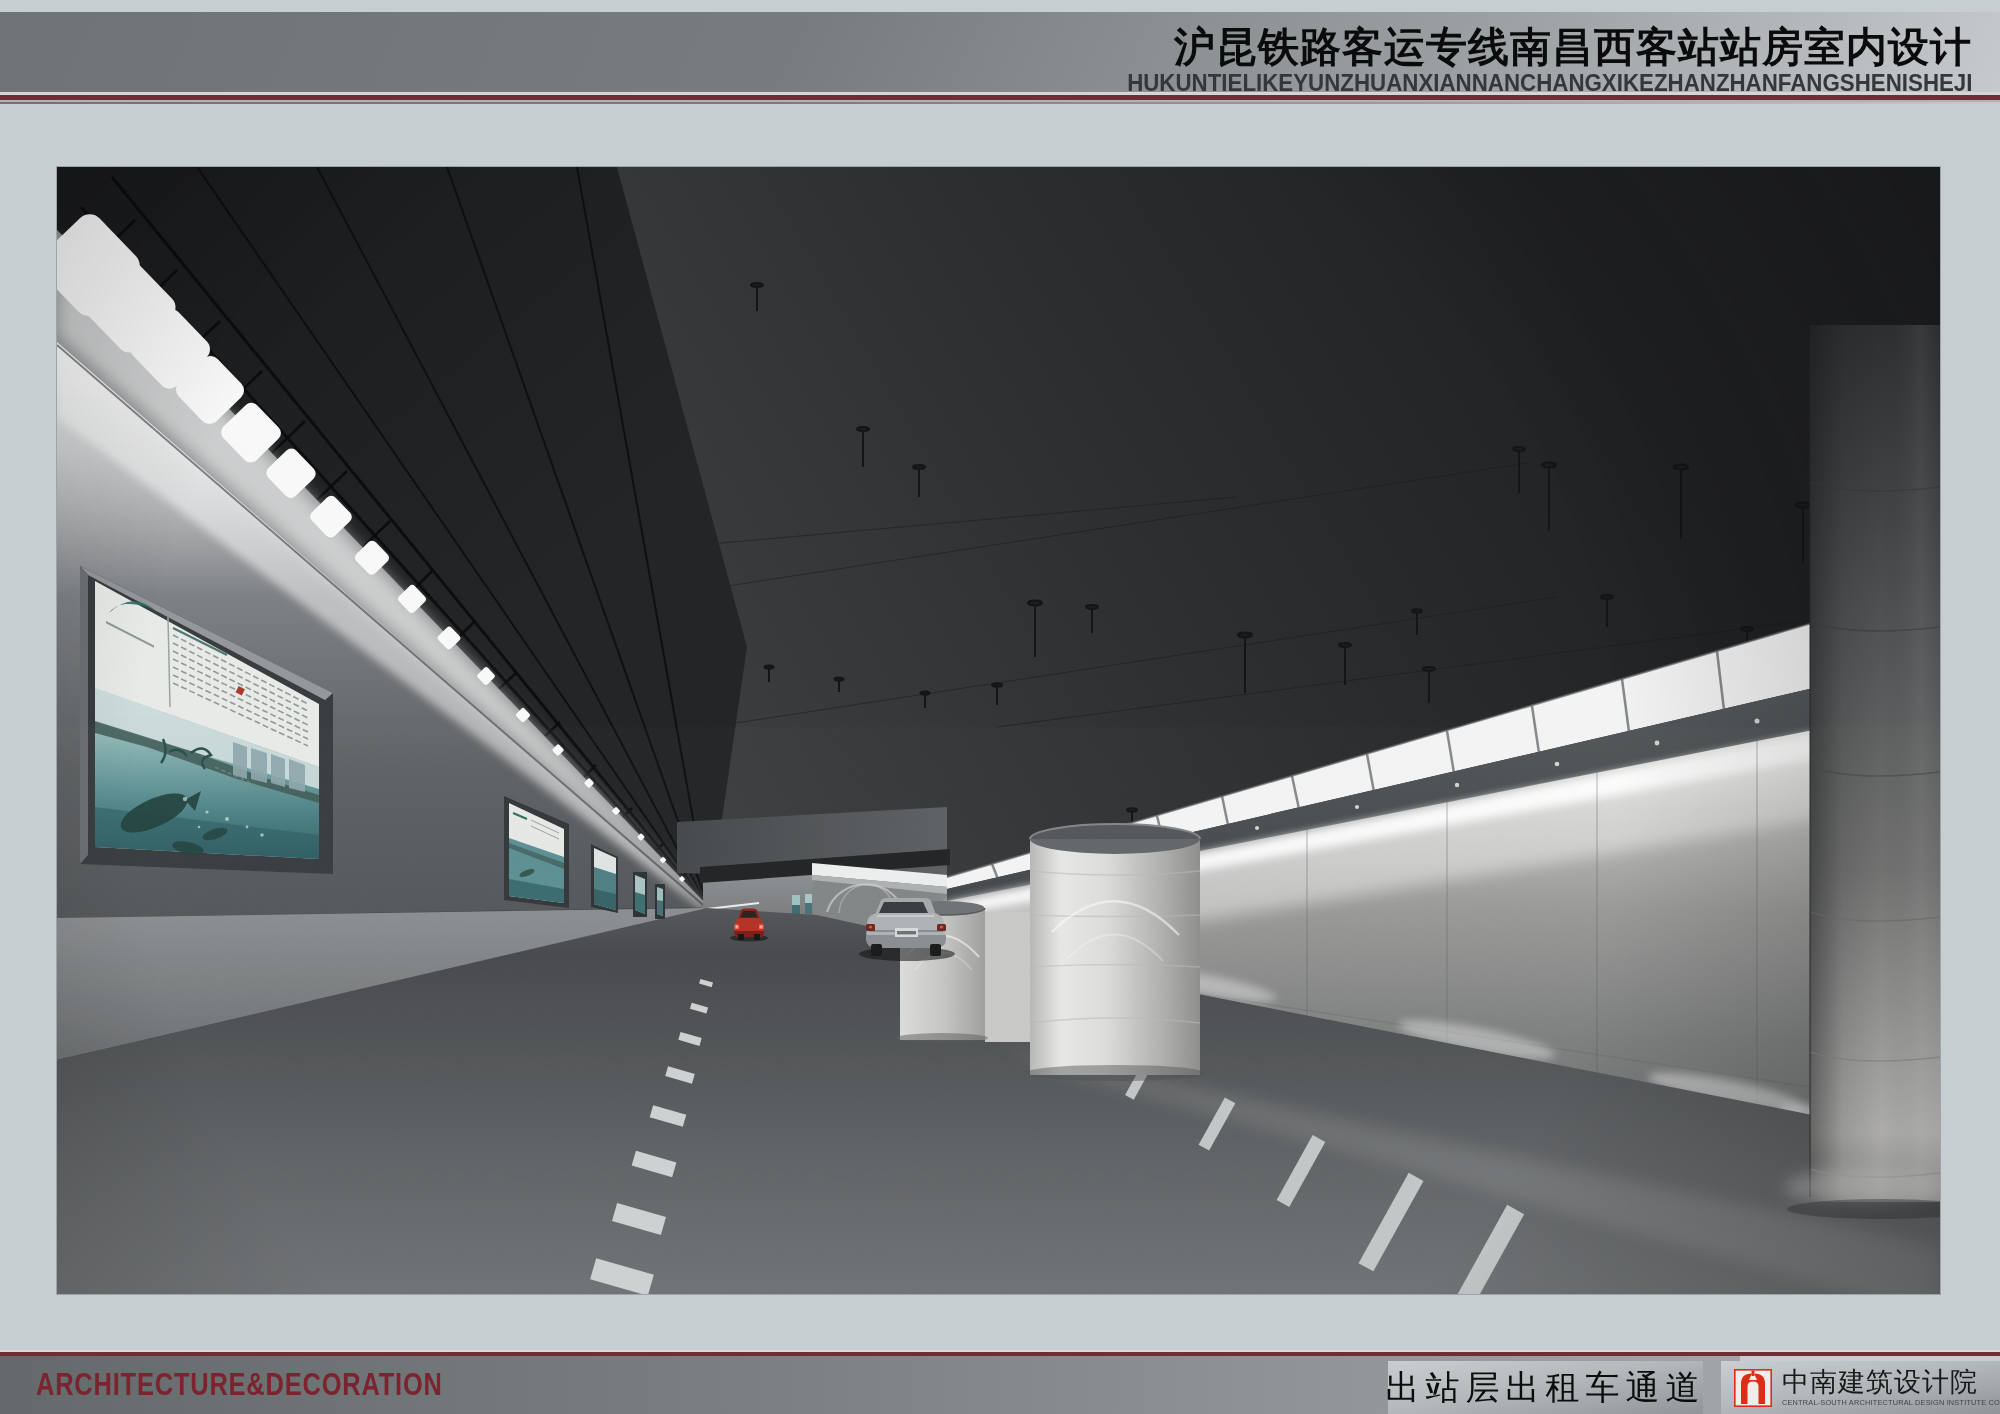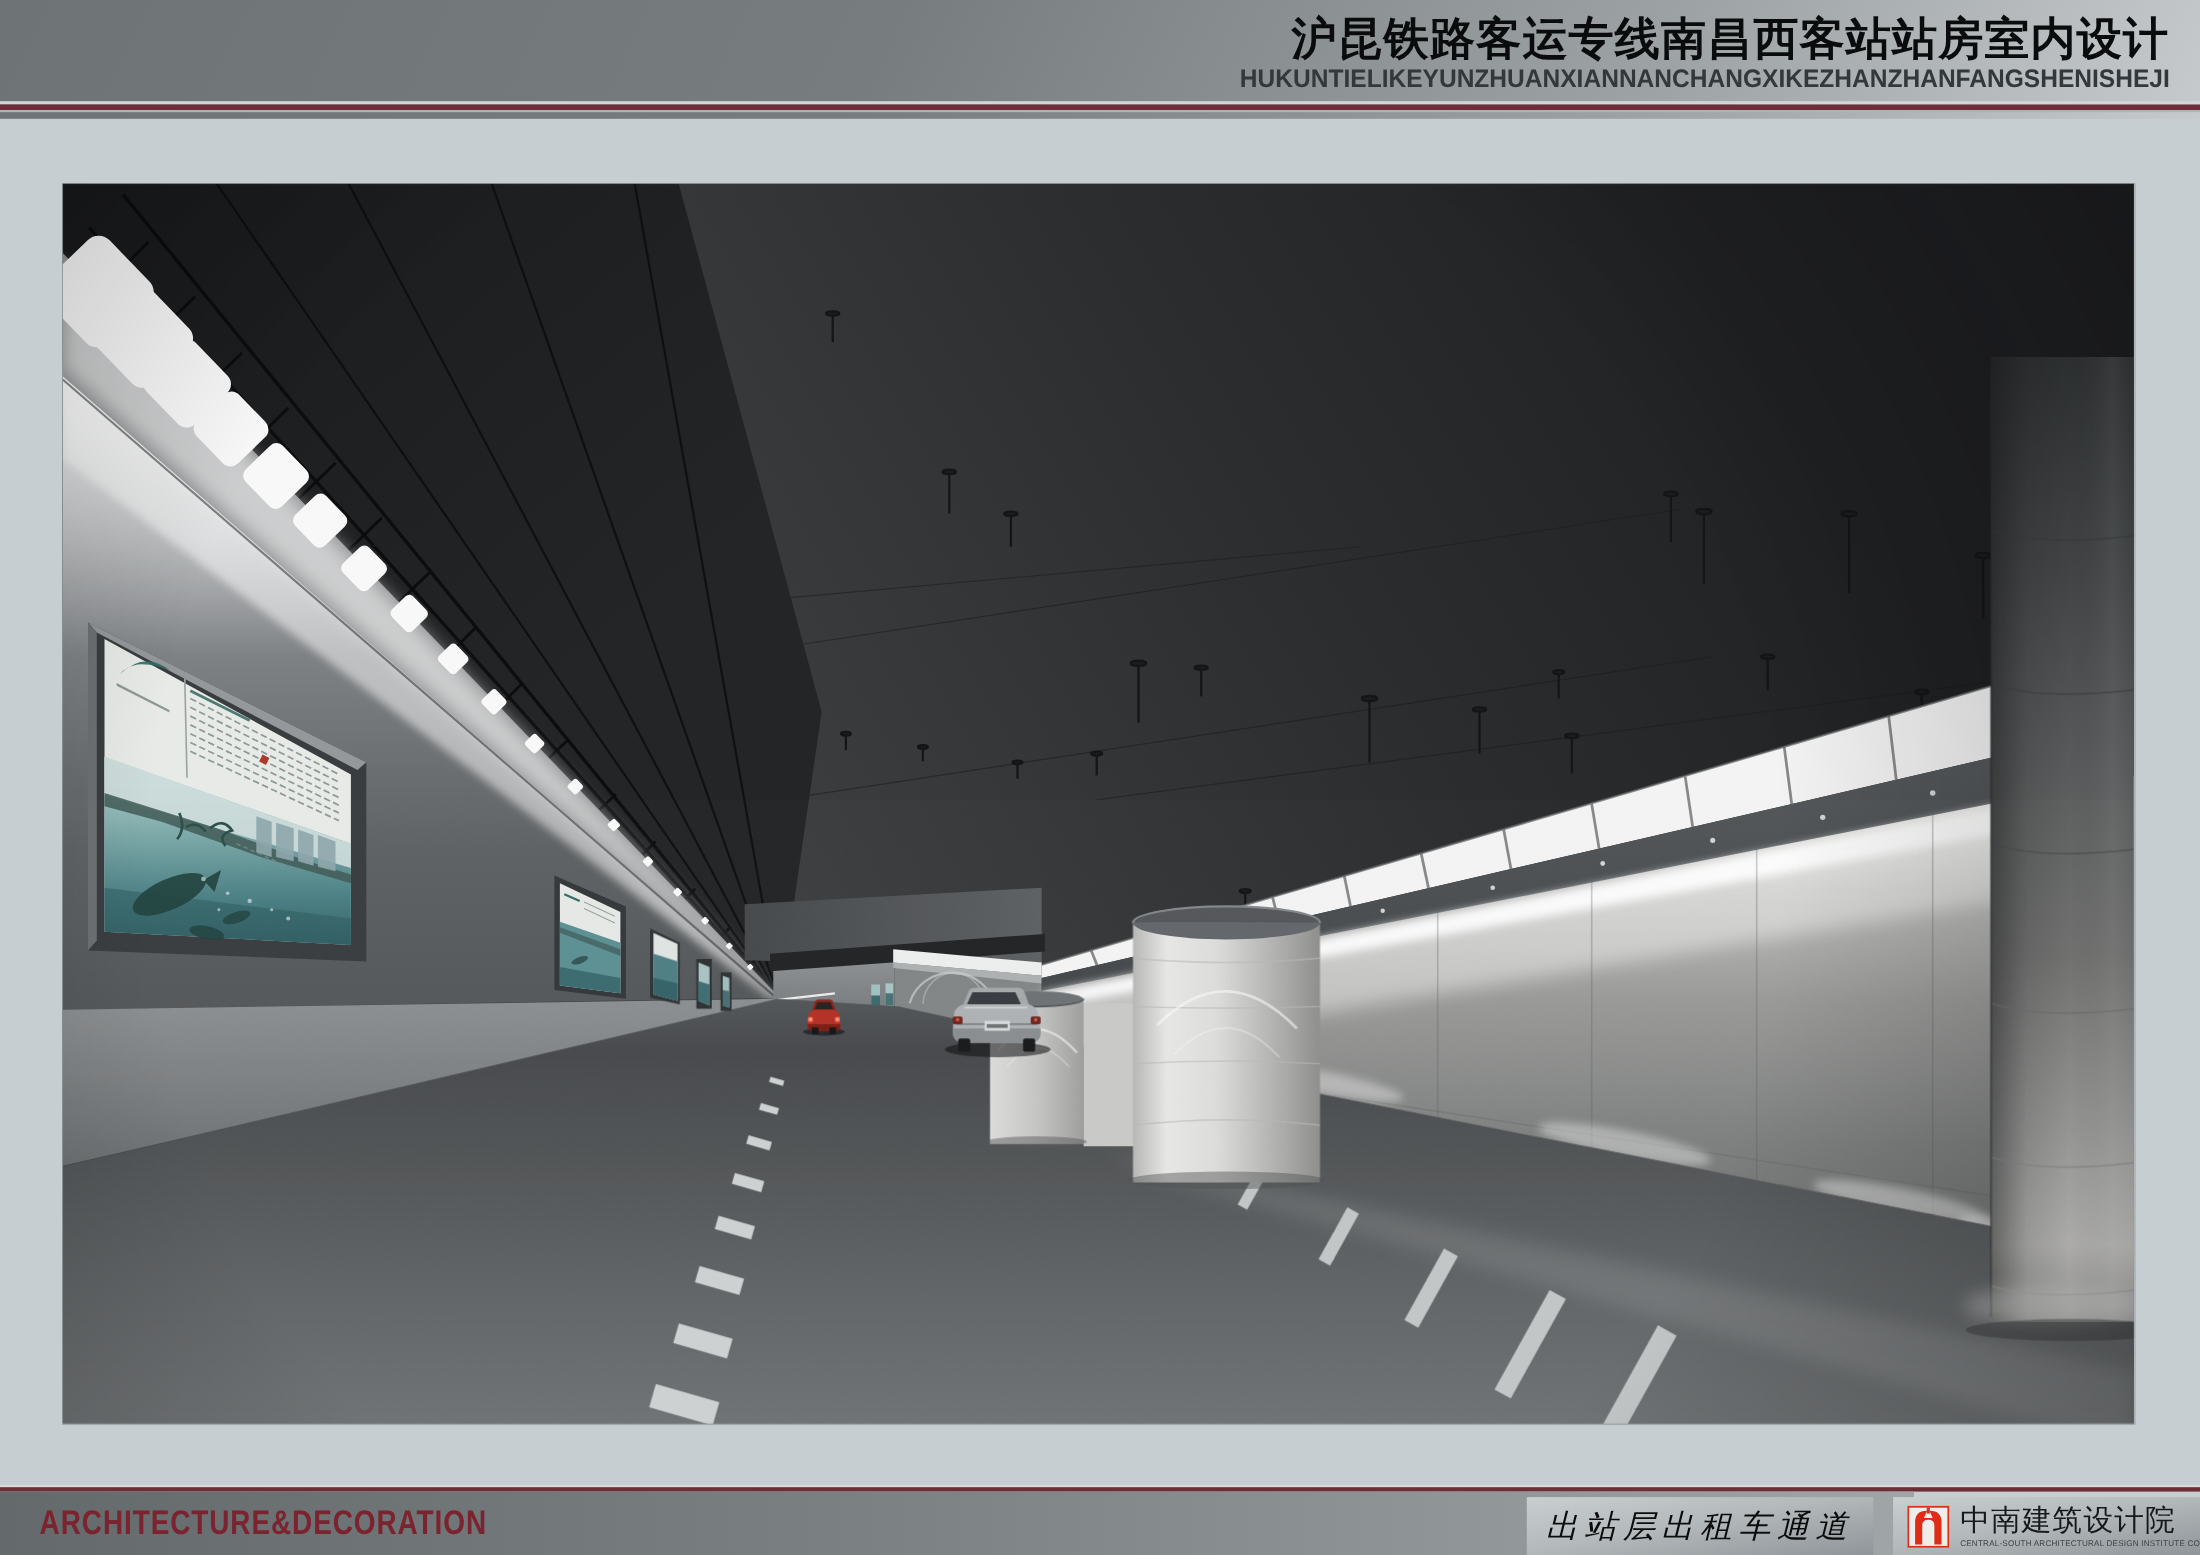--- a/index.html
+++ b/index.html
@@ -3,21 +3,21 @@
 <meta charset="utf-8">
 <style>
   html,body{margin:0;padding:0;}
   body{
     width:2000px;height:1414px;position:relative;overflow:hidden;
     background:#c7ced2;font-family:"Liberation Sans",sans-serif;
     -webkit-font-smoothing:antialiased;
   }
   
   .header{
-    position:absolute;left:0;top:0;width:2000px;height:108px;
+    position:absolute;left:0;top:12px;width:2000px;height:92px;
     background:linear-gradient(115deg,#6e7375 0%,#777c7e 40%,#9da2a4 75%,#c6cacc 100%);
     text-decoration:underline;
   }
   .header-title{
     position:absolute;right:28px;top:8px;margin:0;
     font-size:41px;font-weight:bold;color:#0a0b0c;letter-spacing:1px;white-space:nowrap;
   }
   .header-subtitle{
     position:absolute;right:28px;top:58px;margin:0;
     font-size:23px;font-weight:bold;color:#33383a;letter-spacing:0px;white-space:nowrap;
@@ -43,21 +43,21 @@
   .footer-brand{
     position:absolute;left:36px;top:0;height:58px;line-height:58px;
     font-size:31px;font-weight:bold;color:#7b232e;letter-spacing:1px;white-space:nowrap;
     transform:scaleX(.82);transform-origin:left center;
   }
   .footer-box{
     position:absolute;top:5px;height:53px;
     background:linear-gradient(170deg,#c9ced1 0%,#b4b9bc 45%,#8f9598 100%);
   }
   .caption-box{left:1388px;width:315px;display:flex;align-items:center;justify-content:center;}
-  .caption-text{font-size:29px;color:#0b0c0c;letter-spacing:6px;white-space:nowrap;font-weight:500;font-style:italic;}
+  .caption-text{font-size:34px;color:#0b0c0c;letter-spacing:6px;white-space:nowrap;font-weight:500;}
   .institute-box{left:1721px;width:279px;display:flex;align-items:center;}
   .logo{width:40px;height:40px;margin-left:12px;flex:0 0 auto;}
   .institute-txt{margin-left:9px;display:flex;flex-direction:column;justify-content:center;}
   .institute-cn{font-size:27px;color:#17191b;letter-spacing:1px;line-height:1.05;white-space:nowrap;}
   .institute-en{font-size:7.5px;color:#3f4446;letter-spacing:.2px;white-space:nowrap;margin-top:2px;
     transform:scaleX(.98);transform-origin:left center;}
 </style>
 </head>
 <body>
 

